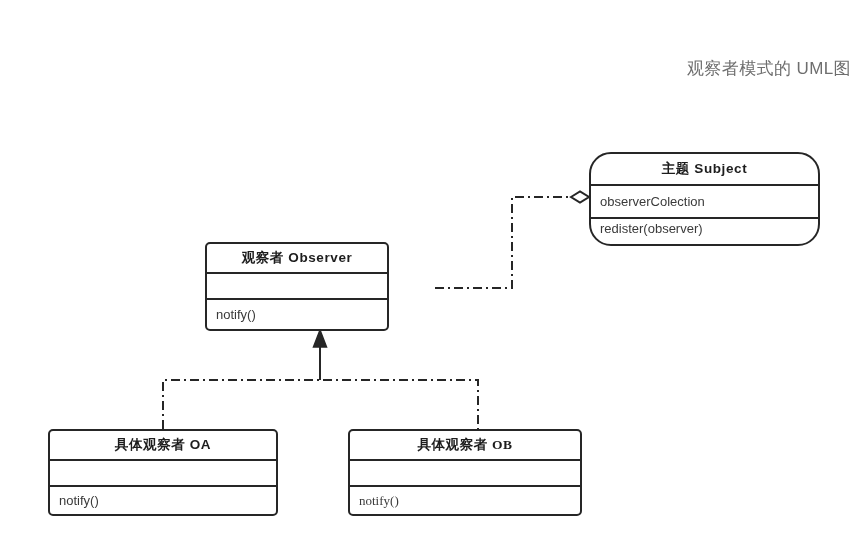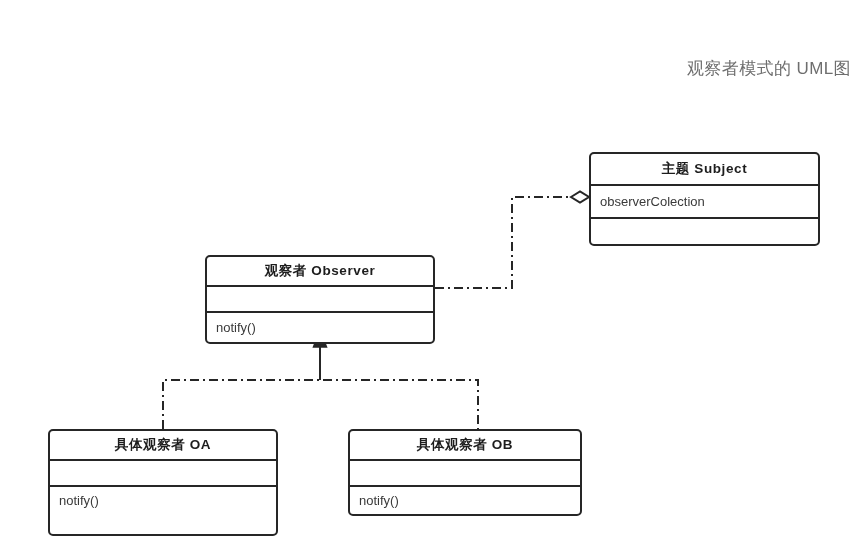--- a/index.html
+++ b/index.html
@@ -72,32 +72,32 @@
     text-align: left;
   }
   .uml-attrs.is-empty {
     min-height: 22px;
   }
   .uml-member {
     white-space: nowrap;
   }
 
   
-  #class-subject  { left: 589px; top: 152px; width: 231px; height: 94px; }
+  #class-subject  { left: 589px; top: 152px; width: 231px; height: 94px; border-radius: 22px; }
   #class-subject  .uml-name  { height: 30px; }
   #class-subject  .uml-attrs { height: 33px; display:flex; align-items:center; padding-top:0; padding-bottom:0;}
   #class-subject  .uml-ops   { height: 31px; padding-top: 1px; line-height: 17px;}
 
-  #class-observer { left: 205px; top: 242px; width: 230px; height: 89px; margin-top: 13px; }
+  #class-observer { left: 205px; top: 242px; width: 184px; height: 89px; }
   #class-observer .uml-name  { height: 28px; }
   #class-observer .uml-attrs { height: 26px; }
   #class-observer .uml-ops   { height: 31px; display:flex; align-items:center; padding-top:0; padding-bottom:0;}
 
-  #class-concrete-oa { left: 48px; top: 429px; width: 230px; height: 107px; }
-  #class-concrete-ob { left: 348px; top: 429px; width: 234px; height: 87px; }
+  #class-concrete-oa { left: 48px; top: 429px; width: 230px; height: 87px; }
+  #class-concrete-ob { left: 348px; top: 429px; width: 234px; height: 87px; font-family: Liberation Serif, serif; }
   #class-concrete-oa .uml-name, #class-concrete-ob .uml-name  { height: 28px; }
   #class-concrete-oa .uml-attrs, #class-concrete-ob .uml-attrs { height: 26px; }
   #class-concrete-oa .uml-ops, #class-concrete-ob .uml-ops {
     height: 29px; display:flex; align-items:center; padding-top:0; padding-bottom:0;
   }
 </style>
 </head>
 <body>
 
 <svg id="diagram-canvas" viewBox="0 0 851 549" xmlns="http://www.w3.org/2000/svg">
@@ -118,20 +118,21 @@
 </svg>
 
 <div class="diagram-title">观察者模式的 UML图</div>
 
 <div class="uml-class" id="class-subject">
   <div class="uml-row uml-name">主题 Subject</div>
   <div class="uml-row uml-attrs">
     <div class="uml-member">observerColection</div>
   </div>
   <div class="uml-row uml-ops">
+    <div class="uml-member">redister(observer)</div>
   </div>
 </div>
 
 <div class="uml-class" id="class-observer">
   <div class="uml-row uml-name">观察者 Observer</div>
   <div class="uml-row uml-attrs is-empty"></div>
   <div class="uml-row uml-ops">
     <div class="uml-member">notify()</div>
   </div>
 </div>

